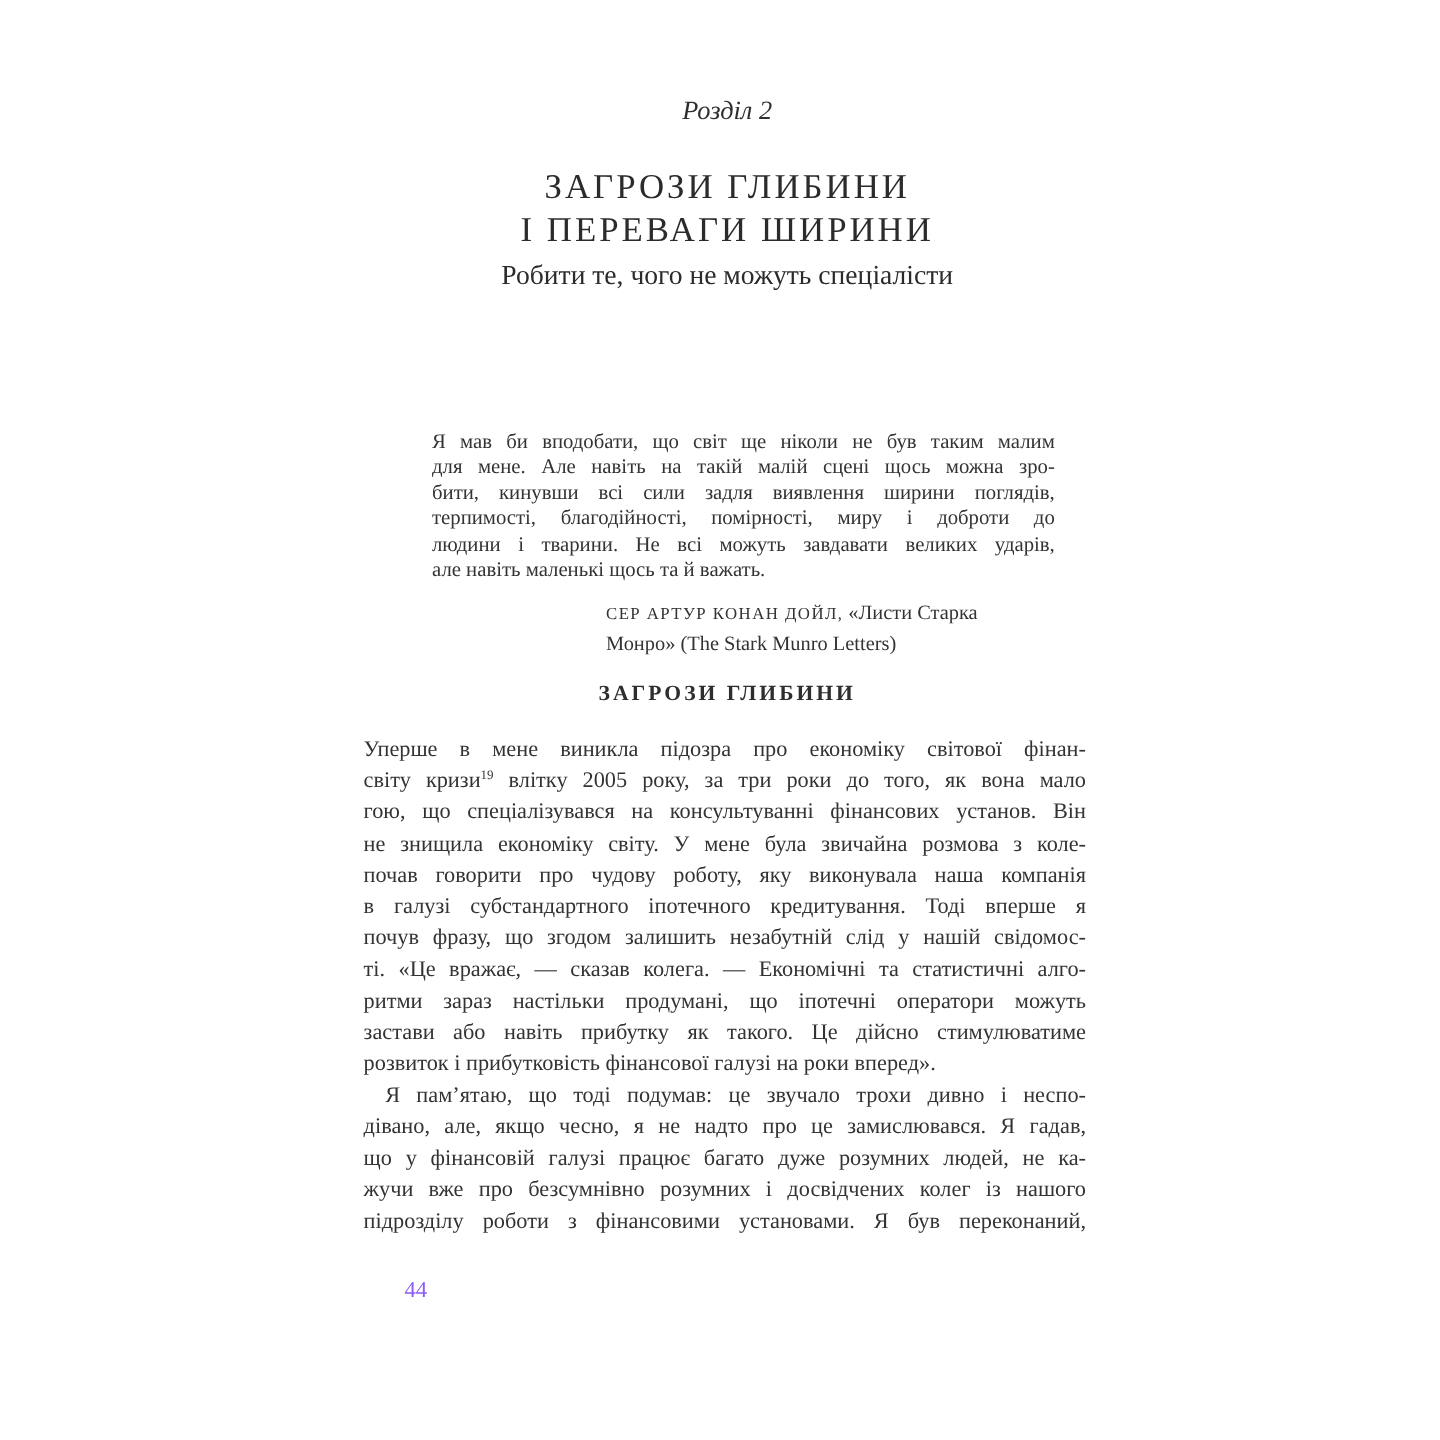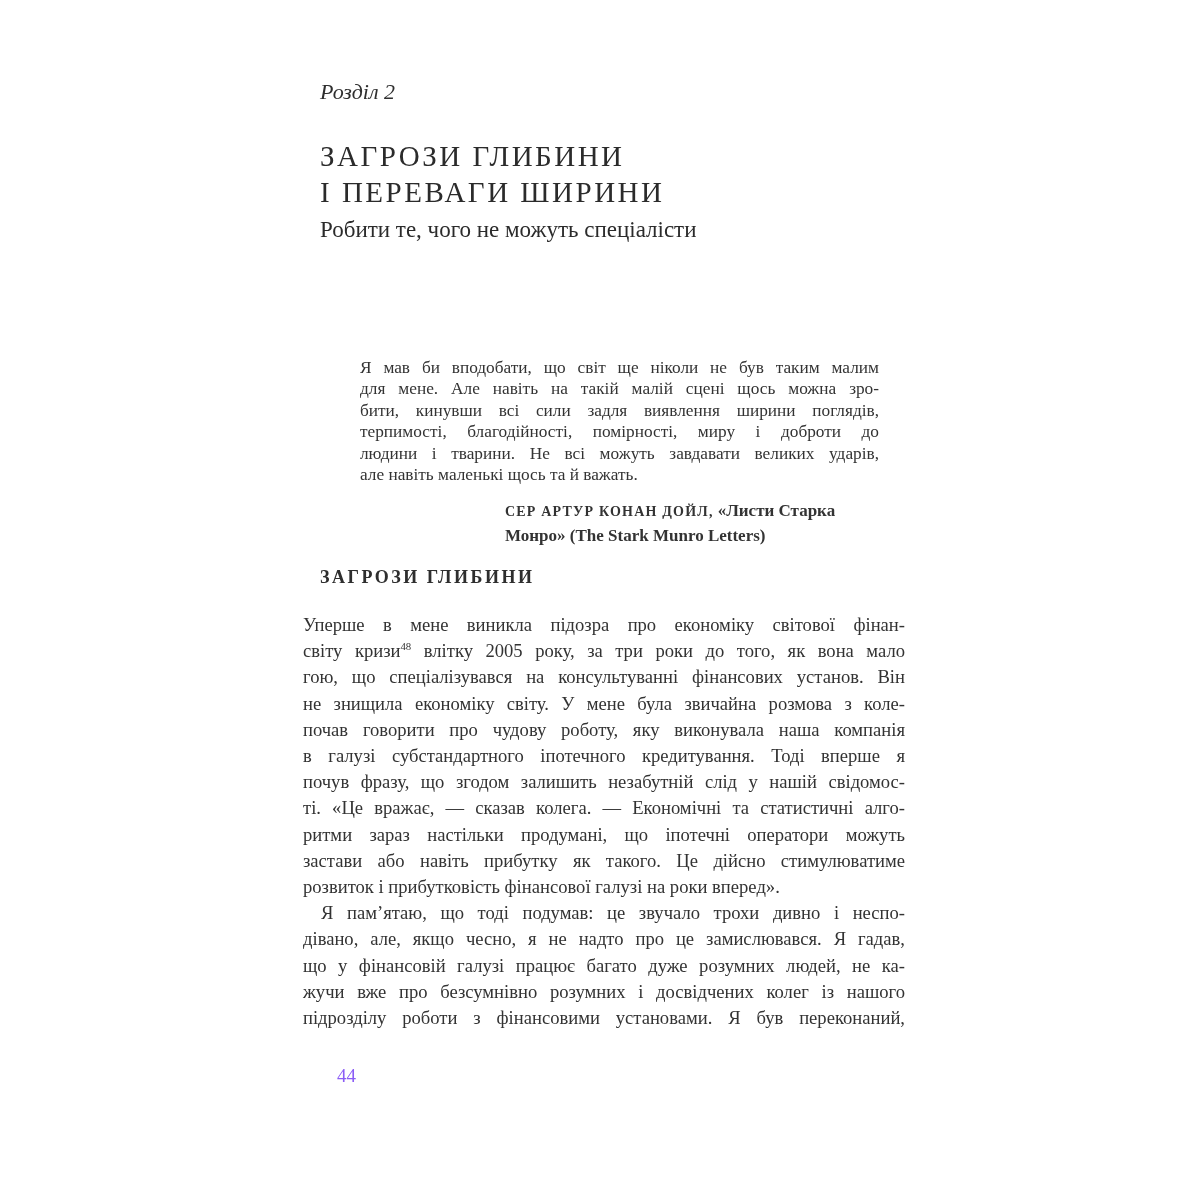--- a/index.html
+++ b/index.html
@@ -11,22 +11,23 @@
   }
   .page {
     position: relative;
     width: 1200px;
     height: 1200px;
     background: #ffffff;
     overflow: hidden;
   }
   .centered-col {
     position: absolute;
-    left: 320px;
+    left: 305px;
     width: 602px;
+    text-align: center;
   }
   .chapter-label {
     top: 78px;
     font-size: 22px;
     line-height: 28px;
     font-style: italic;
     color: #2f2f2f;
   }
   .chapter-title {
     top: 139px;
@@ -52,21 +53,20 @@
   }
   .attribution {
     position: absolute;
     top: 499px;
     left: 505px;
     width: 380px;
     font-size: 17px;
     line-height: 23.5px;
     color: #333333;
     text-align: left;
-    font-weight: bold;
   }
   .attr-caps {
     font-size: 14px;
     letter-spacing: 1.2px;
     margin-right: 4px;
   }
   .section-heading {
     top: 564px;
     font-size: 18px;
     line-height: 26px;
@@ -127,21 +127,21 @@
   <div class="attribution">
     <div class="bline"><span class="attr-caps">СЕР АРТУР КОНАН ДОЙЛ,</span><span>«Листи Старка</span></div>
     <div class="bline">Монро» (The Stark Munro Letters)</div>
   </div>
 
   <div class="centered-col section-heading">ЗАГРОЗИ ГЛИБИНИ</div>
 
   <div class="body-text">
     <div>
       <div class="bline jline">Уперше в мене виникла підозра про економіку світової фінан-</div>
-      <div class="bline jline"><span>світу кризи</span><sup class="fnref">48</sup><span> влітку 2005 року, за три роки до того, як вона мало</span></div>
+      <div class="bline jline"><span>світу кризи</span><sup class="fnref">19</sup><span> влітку 2005 року, за три роки до того, як вона мало</span></div>
       <div class="bline jline">гою, що спеціалізувався на консультуванні фінансових установ. Він</div>
       <div class="bline jline">не знищила економіку світу. У мене була звичайна розмова з коле-</div>
       <div class="bline jline">почав говорити про чудову роботу, яку виконувала наша компанія</div>
       <div class="bline jline">в галузі субстандартного іпотечного кредитування. Тоді вперше я</div>
       <div class="bline jline">почув фразу, що згодом залишить незабутній слід у нашій свідомос-</div>
       <div class="bline jline">ті. «Це вражає, — сказав колега. — Економічні та статистичні алго-</div>
       <div class="bline jline">ритми зараз настільки продумані, що іпотечні оператори можуть</div>
       <div class="bline jline">застави або навіть прибутку як такого. Це дійсно стимулюватиме</div>
       <div class="bline jlast">розвиток і прибутковість фінансової галузі на роки вперед».</div>
     </div>

